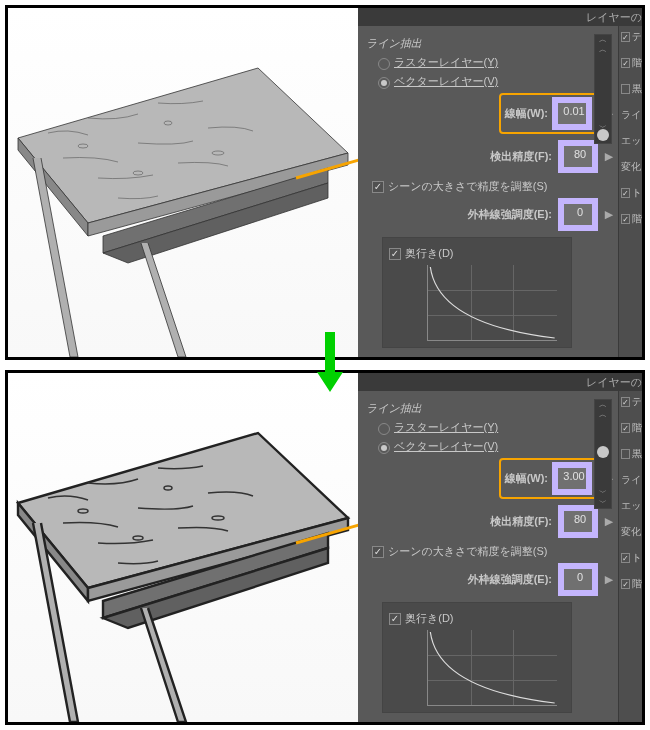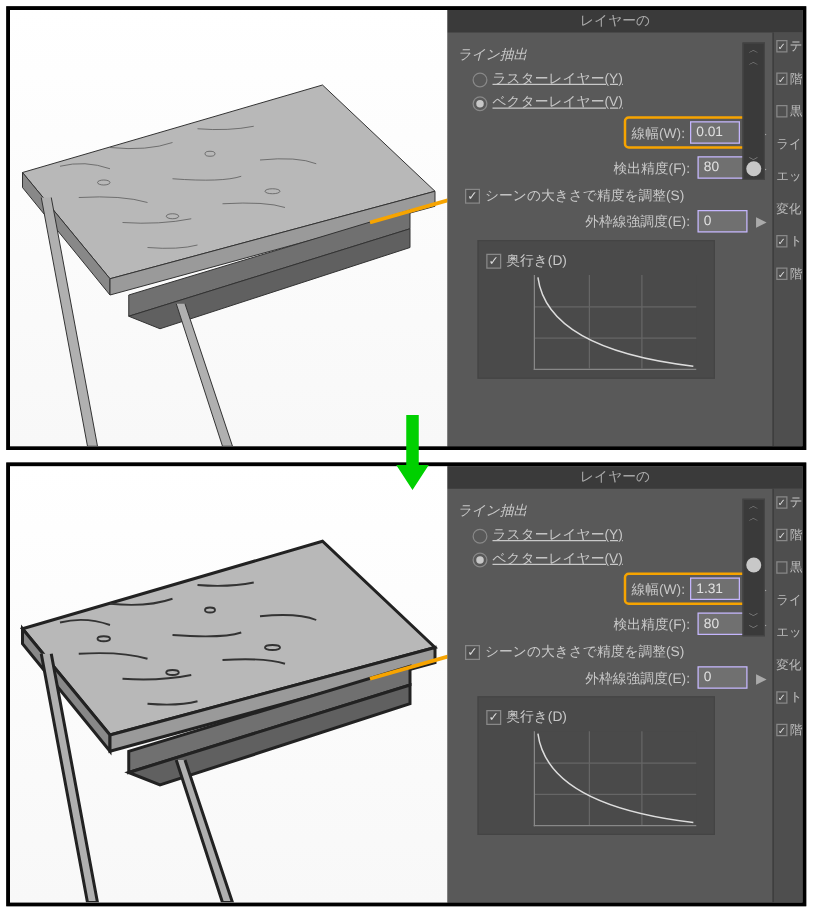--- a/index.html
+++ b/index.html
@@ -39,22 +39,22 @@
     position: relative;
     padding: 6px 0 0 6px;
     overflow: hidden;
   }
   .titlebar {
     position: absolute;
     top: 0; left: 0; right: 0;
     height: 18px;
     background: #3a3a3a;
     color: #aaa;
-    text-align: center;
-    padding-right: 16px;
+    text-align: right;
+    padding-right: 0;
     line-height: 18px;
     font-size: 11px;
   }
   .section-label {
     margin-top: 22px;
     margin-bottom: 4px;
     padding-left: 2px;
     font-style: italic;
   }
   .radio-row {
@@ -78,27 +78,27 @@
     border-radius: 50%;
   }
   .field-row {
     display: flex;
     align-items: center;
     justify-content: flex-end;
     padding-right: 28px;
     margin-bottom: 6px;
     gap: 6px;
   }
-  .field-label { color: #c8c8c8; }
+  .field-label { color: #c8c8c8; font-weight: bold; }
   .num-input {
-    width: 40px; height: 18px;
+    width: 40px; height: 33px;
     background: #707070;
-    border: 1px solid #c4b5fd;
+    border: 6px solid #c4b5fd;
     color: #e0e0e0;
-    text-align: left;
+    text-align: center;
     padding-left: 4px;
     line-height: 16px;
   }
   .arrow-right {
     color: #aaa;
     width: 10px;
     text-align: center;
   }
   .highlight-box {
     border: 2.5px solid #f7a400;
@@ -387,21 +387,21 @@
     <div class="radio-row">
       <span class="radio">
           <span class="dot"></span>
         </span>
       <span>ベクターレイヤー(V)</span>
     </div>
 
     <div class="field-row">
       <span class="highlight-box">
         <span class="field-label">線幅(W):</span>
-        <span class="num-input">1.31</span>
+        <span class="num-input">3.00</span>
       </span>
       <span class="arrow-right">▶</span>
     </div>
 
     <div class="field-row">
       <span class="field-label">検出精度(F):</span>
       <span class="num-input">80</span>
       <span class="arrow-right">▶</span>
     </div>
 

